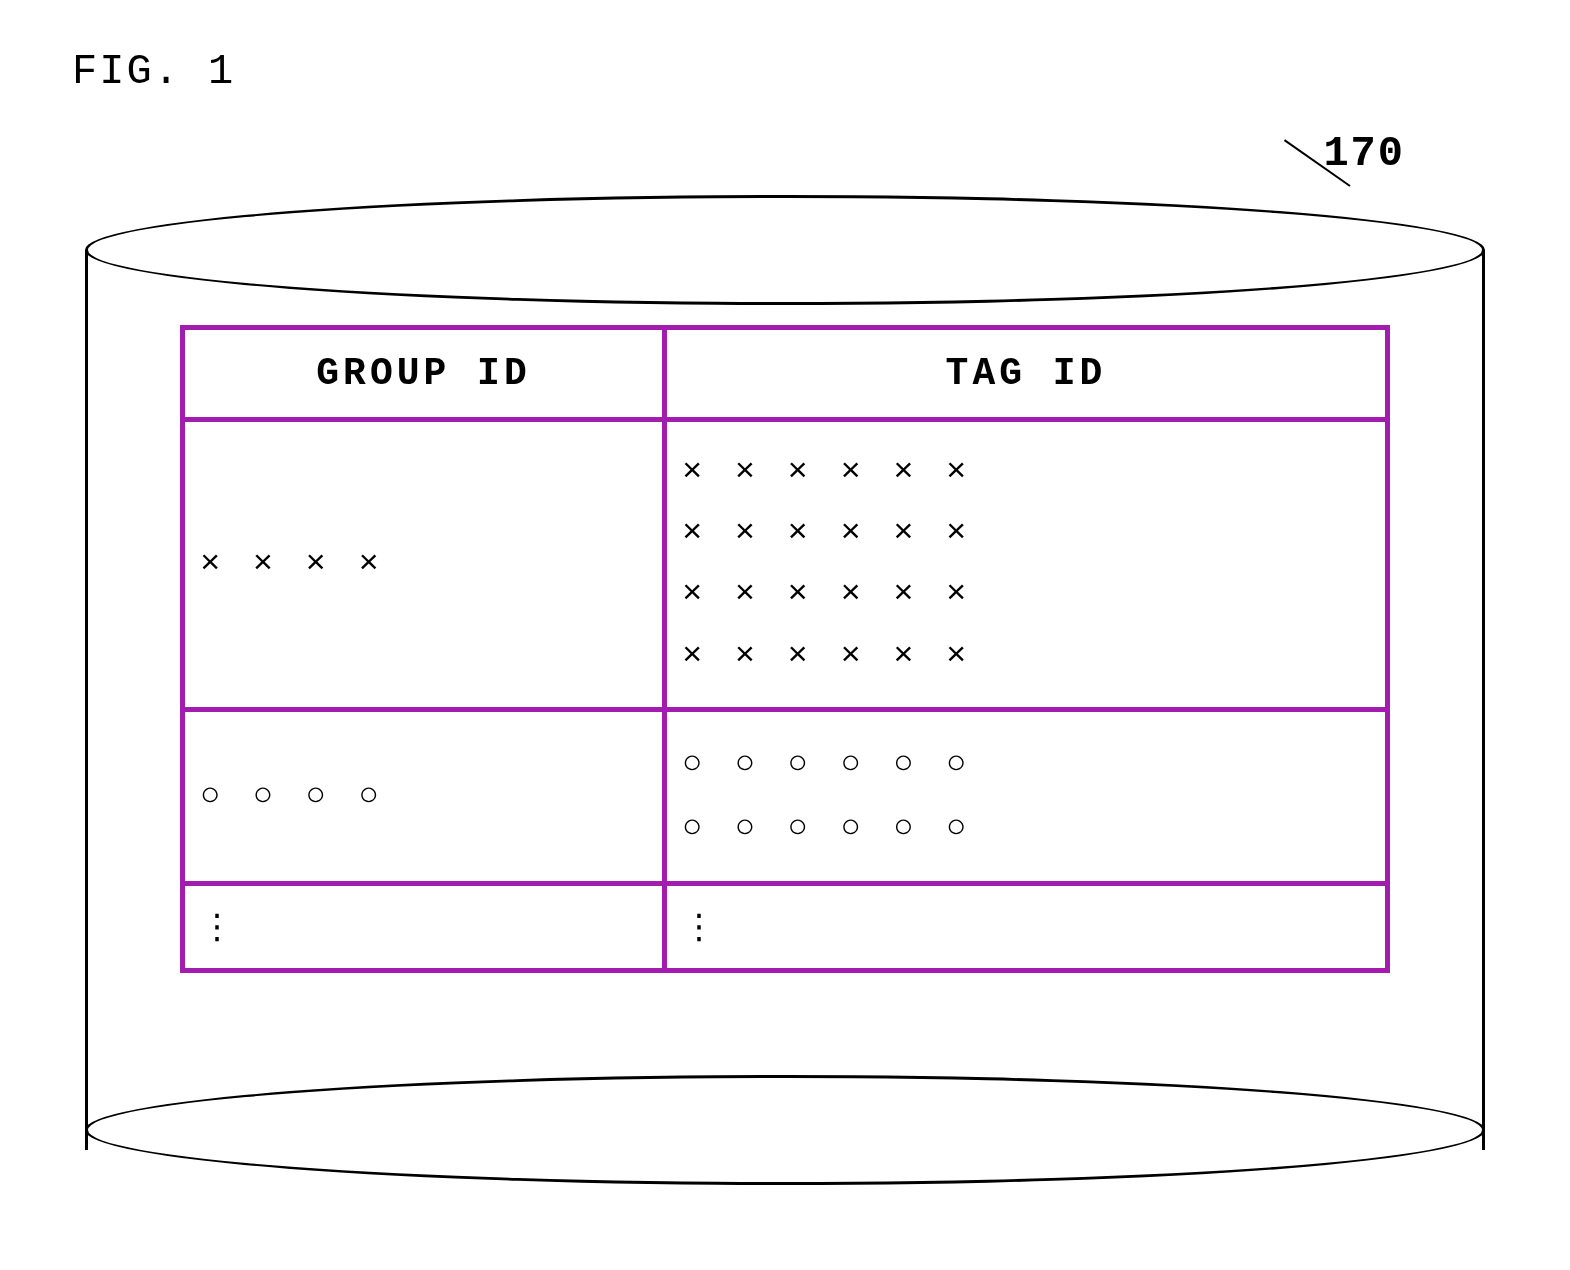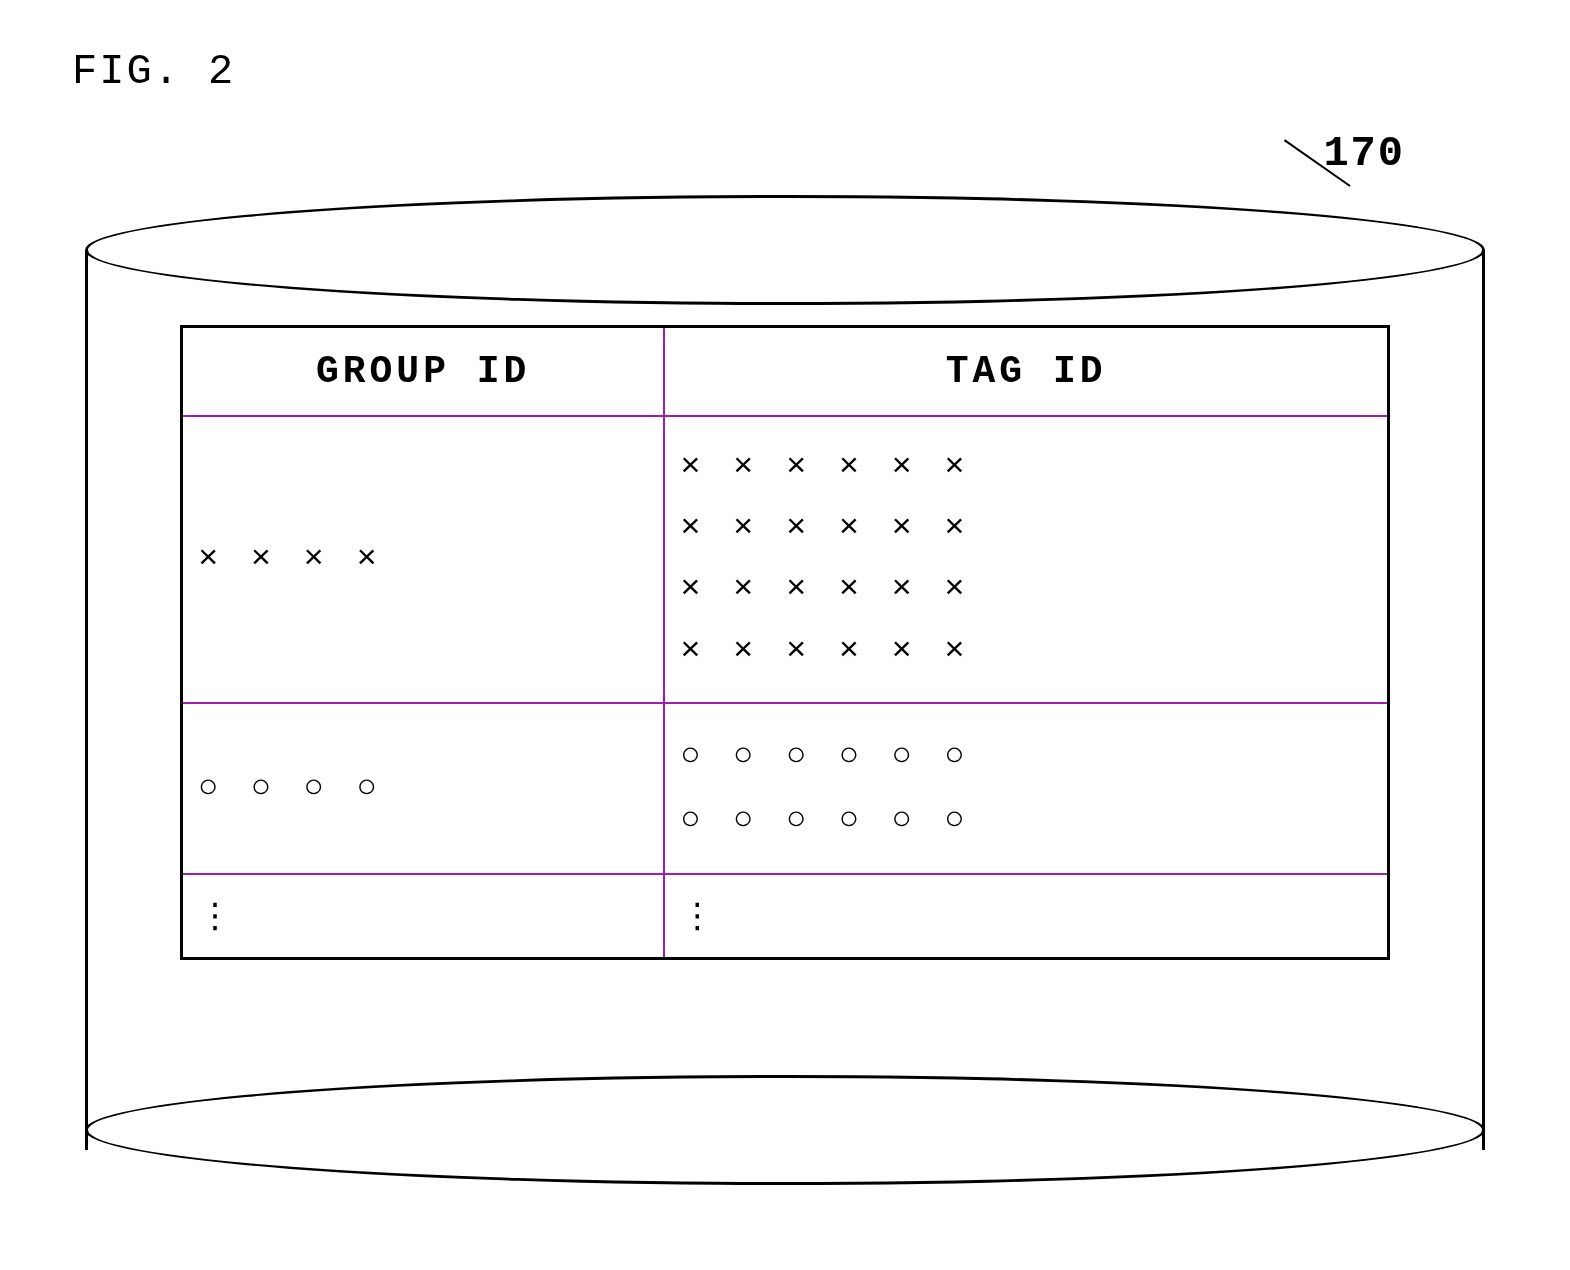--- a/index.html
+++ b/index.html
@@ -104,21 +104,21 @@
     }
 
     .data-table {
       width: 100%;
       border-collapse: collapse;
       border: 3px solid #000;
     }
 
     .data-table th,
     .data-table td {
-      border: 2px solid #a21caf;
+      border: 5px solid #a21caf;
       vertical-align: middle;
     }
 
     .data-table thead th {
       font-size: 38px;
       font-weight: bold;
       padding: 22px 20px;
       letter-spacing: 4px;
     }
 
@@ -155,21 +155,21 @@
       line-height: 1.8;
     }
 
     .tag-id-cell-o {
       line-height: 1.9;
     }
   </style>
 </head>
 <body>
 
-<div class="figure-label">FIG. 2</div>
+<div class="figure-label">FIG. 1</div>
 
 <div class="reference-number">170</div>
 
 <div class="arrow-line"></div>
 
 <div class="cylinder-container">
 
   <div class="cylinder-top"></div>
 
   <div class="cylinder-body"></div>

